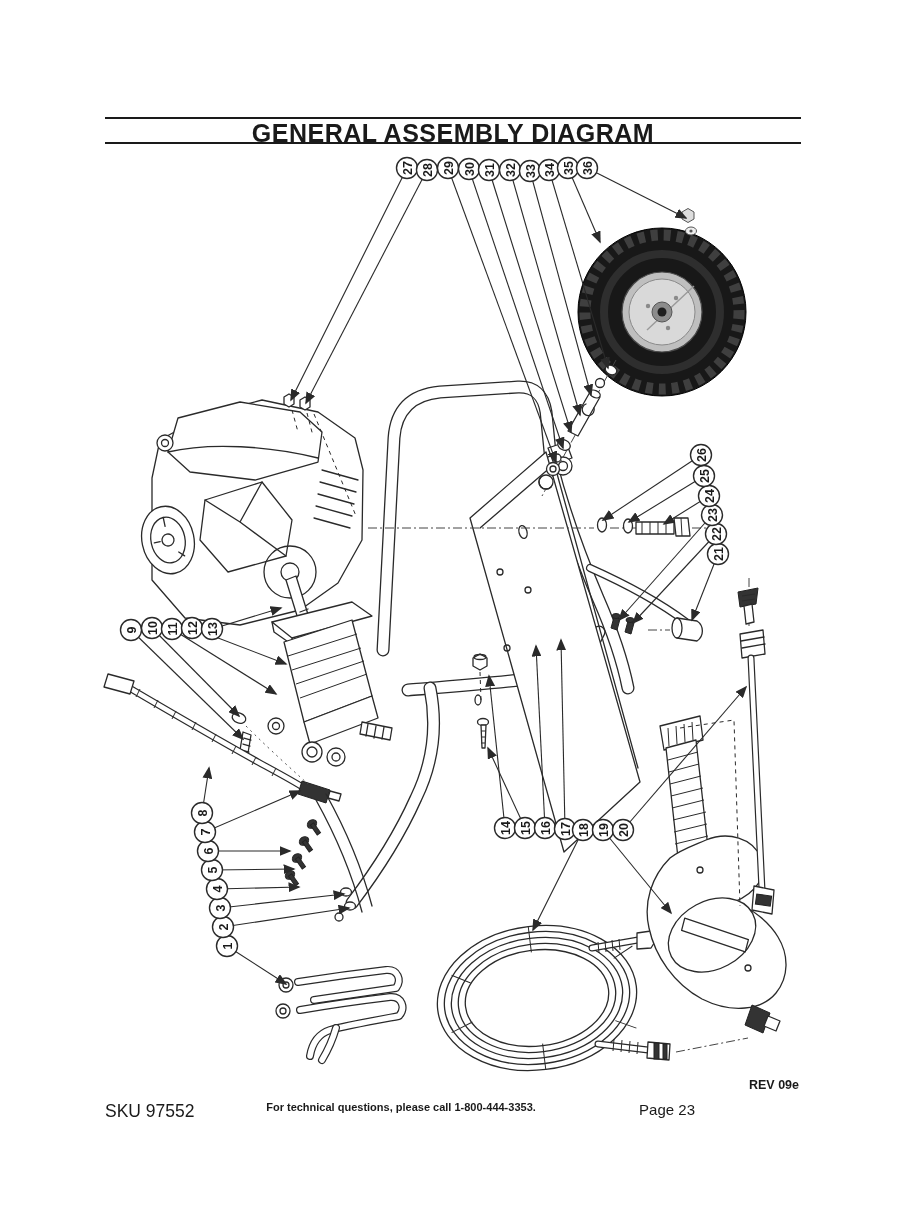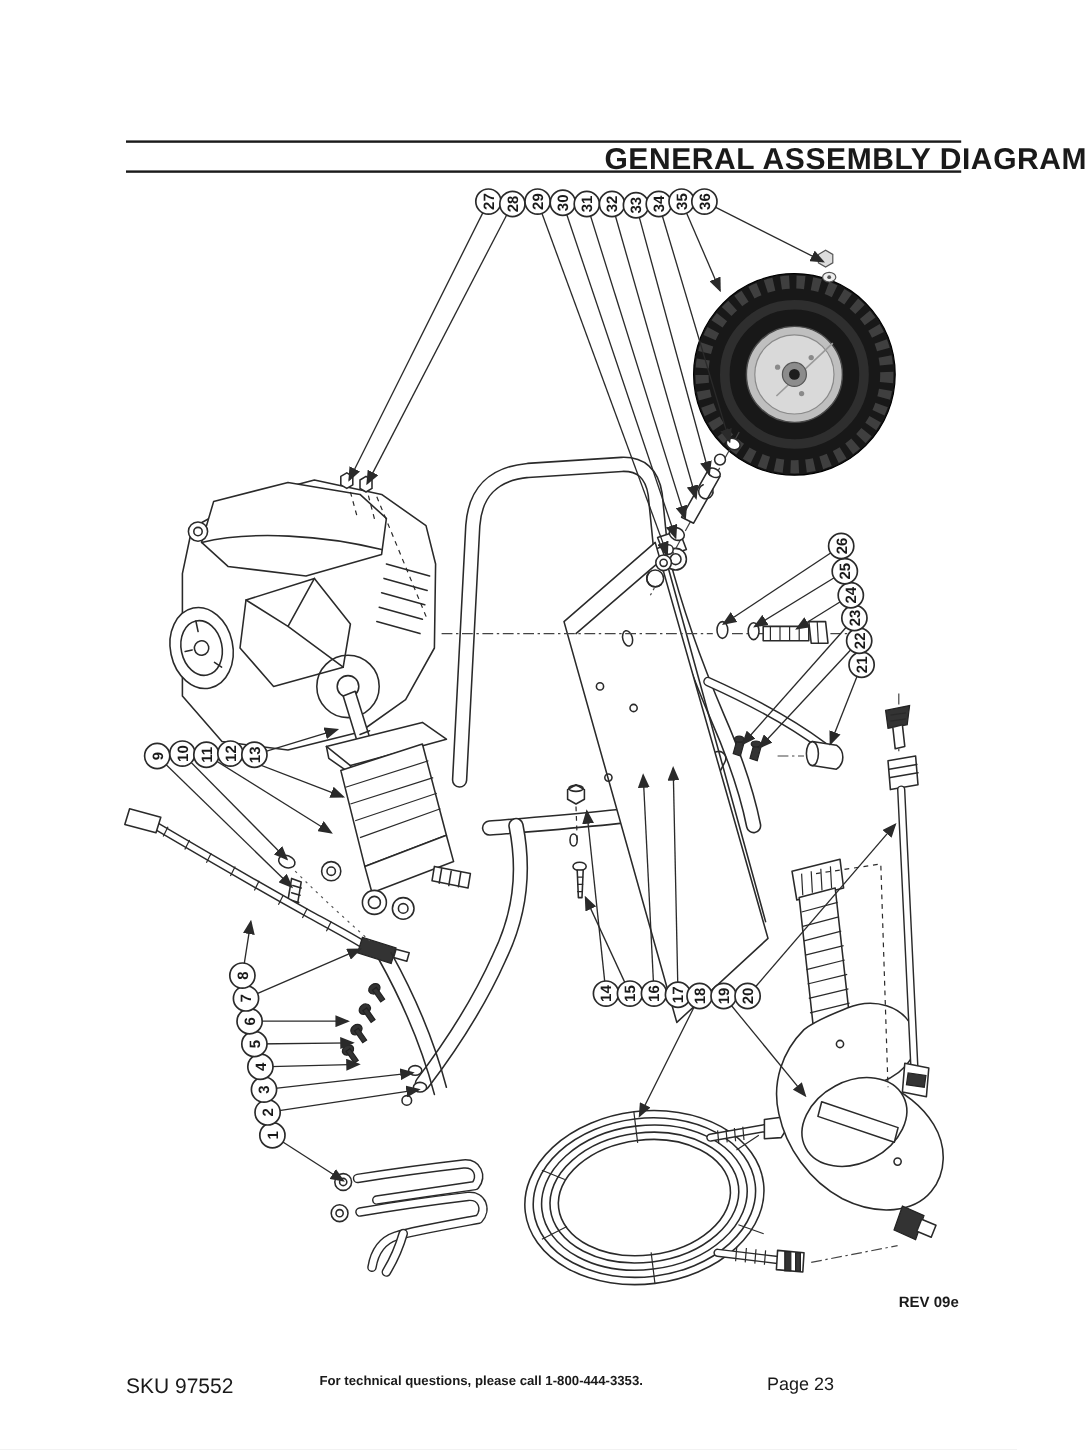--- a/index.html
+++ b/index.html
@@ -5,29 +5,29 @@
   html,body{margin:0;padding:0;background:#e8e8e8;}
   .page{
     position:relative;width:906px;height:1208px;margin:0 auto;
     background:#ffffff;overflow:hidden;
     font-family:"Liberation Sans",sans-serif;color:#1a1a1a;
   }
   .rule{position:absolute;left:105px;width:696px;height:2px;background:#1a1a1a;}
   .rule.top{top:117px;}
   .rule.bottom{top:142px;}
   .title{
-    position:absolute;top:119px;left:0;width:906px;text-align:right;
+    position:absolute;top:119px;left:0;width:906px;text-align:center;
     font-size:25px;font-weight:bold;letter-spacing:.5px;margin:0;
   }
   #diagram{position:absolute;top:0;left:0;}
   .rev{
     position:absolute;top:1078px;right:107px;
     font-size:12.5px;font-weight:bold;padding-left:24px;
   }
-  .footer{position:absolute;top:1145px;left:0;width:802px;height:26px;}
+  .footer{position:absolute;top:1101px;left:0;width:802px;height:26px;}
   .footer .sku{position:absolute;left:105px;top:0;font-size:17.5px;}
   .footer .support{position:absolute;left:50%;top:0;transform:translateX(-50%);
     font-size:11px;font-weight:bold;white-space:nowrap;}
   .footer .pageno{position:absolute;right:107px;top:0;font-size:15px;}
 
   
   .ln{fill:none;stroke:#2a2a2a;stroke-width:1.3;stroke-linecap:round;stroke-linejoin:round}
   .fw{fill:#ffffff;stroke:#2a2a2a;stroke-width:1.3;stroke-linejoin:round}
   .fd{fill:#333333;stroke:#222222;stroke-width:1}
   .fin{fill:none;stroke:#2a2a2a;stroke-width:1}

